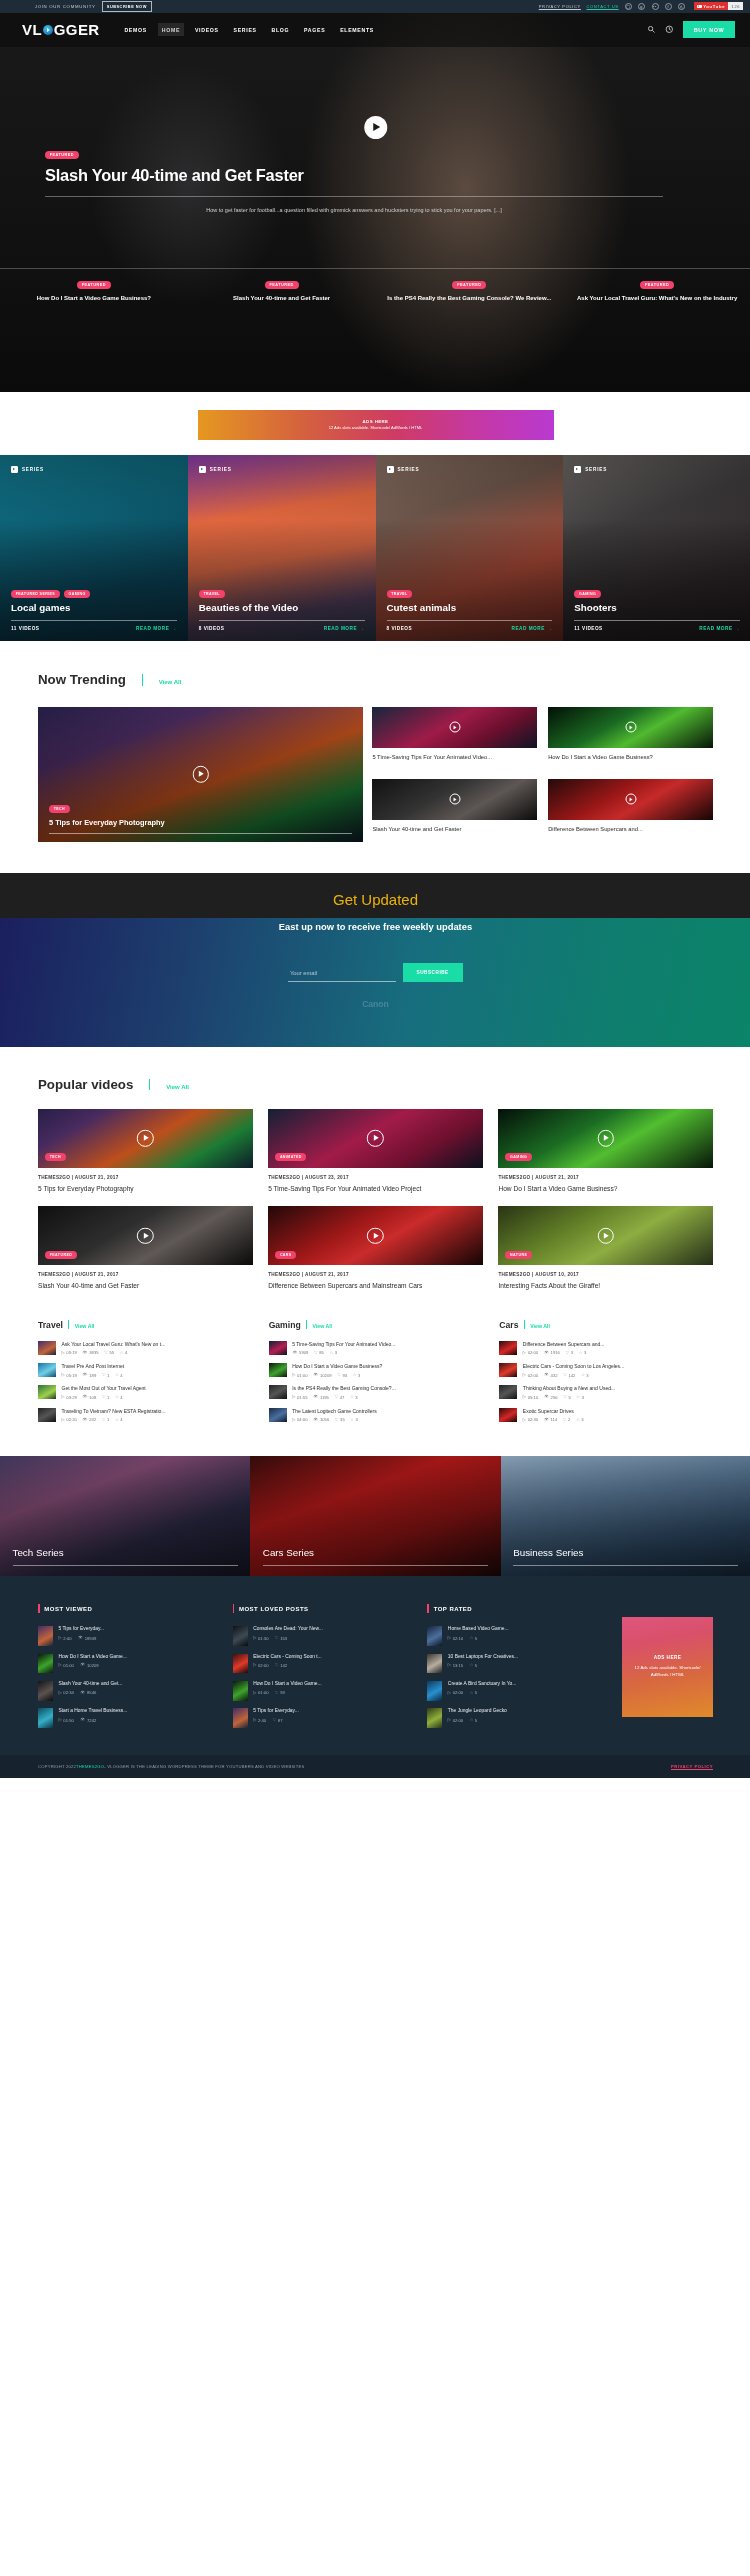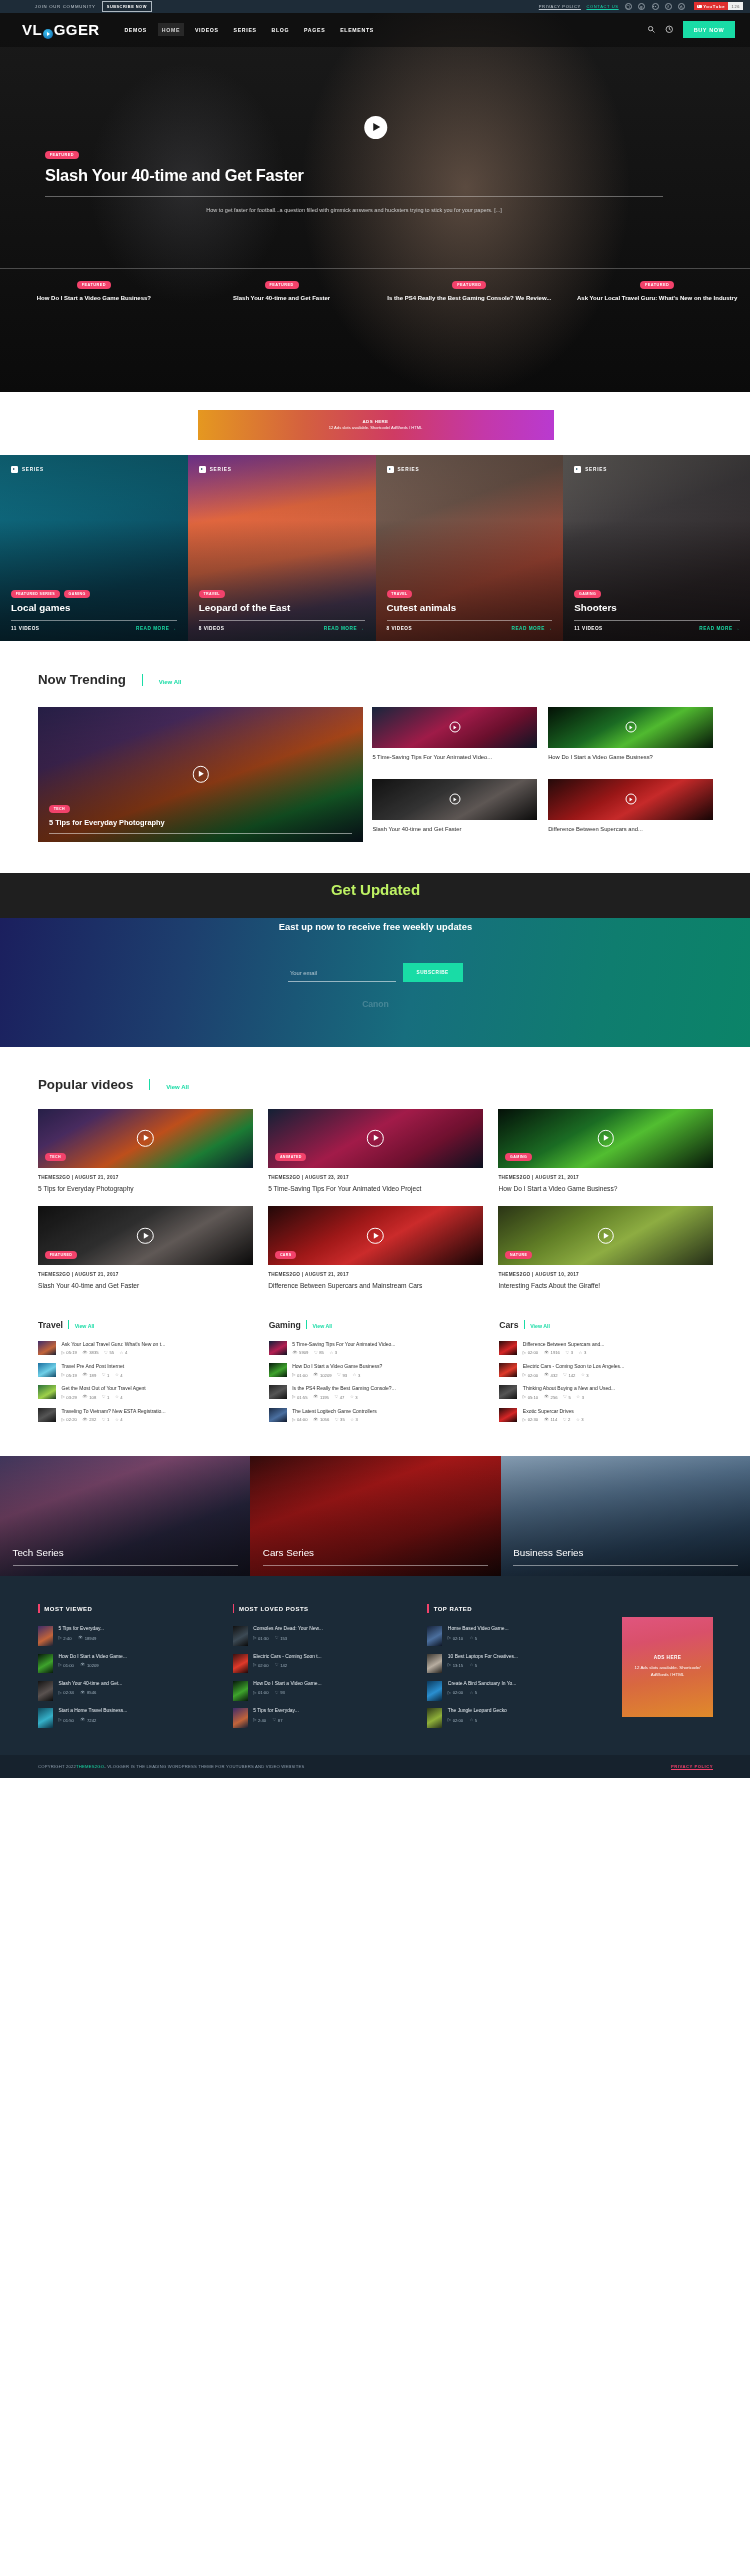--- a/index.html
+++ b/index.html
@@ -64,21 +64,21 @@
       linear-gradient(180deg,#1a1a1a 0%, #111 60%, #0b0b0b 100%);
     overflow: hidden;
   }
   .navbar {
     position: relative; z-index: 5;
     height: 34px;
     display: flex; align-items: center;
     padding: 0 15.6px 0 22px;
     background: rgba(10,10,10,.55);
   }
-  .logo { font-size: 15px; font-weight: bold; letter-spacing: 0.4px; color: #fff; display:flex; align-items:flex-end;}
+  .logo { font-size: 15px; font-weight: bold; letter-spacing: 0.4px; color: #fff; display:flex; align-items:center;}
   .logo .o-play {
     display:inline-flex; align-items:center; justify-content:center;
     width: 10.2px; height: 10.2px; border-radius: 50%;
     background: radial-gradient(circle at 40% 35%, #3fc6f5, #0a5c9e);
     margin: 0 0.8px; position: relative; top: 0.8px;
   }
   .logo .o-play:after{ content:""; border-left:3.1px solid #fff; border-top:2px solid transparent; border-bottom:2px solid transparent; margin-left:0.8px;}
   .mainnav { display: flex; align-items: center; gap: 7px; margin-left: 21px; }
   .mainnav a {
     color: #fff; font-size: 5.2px; font-weight: bold; letter-spacing: 0.7px;
@@ -194,21 +194,21 @@
   .play-sm:after { content:""; border-left: 3.5px solid #fff; border-top: 2.2px solid transparent; border-bottom: 2.2px solid transparent; margin-left: 1.2px;}
   .tr-card .cap { font-size: 5.8px; color: #2b2b2b; margin-top: 5.5px; line-height: 1.4; }
   .thA { background: linear-gradient(150deg,#1b2b45 0%, #b51f52 45%, #7a1234 70%, #10182a 100%); }
   .thB { background: linear-gradient(150deg,#041307 0%, #1f7a28 40%, #5cd437 60%, #07190a 100%); }
   .thC { background: linear-gradient(150deg,#141414 0%, #3a3a3a 40%, #6b6360 65%, #0d0d0d 100%); }
   .thD { background: linear-gradient(150deg,#2a0c0c 0%, #b11b1b 40%, #e23030 58%, #180606 100%); }
 
   
   .getupdated-wrap { position: relative; }
   .gu-dark { background: #1f1f1f; height: 45px; display: flex; align-items: flex-end; justify-content: center; }
-  .gu-title { color: #bef264; font-size: 15px; font-weight: bold; padding-bottom: 20px; }
+  .gu-title { color: #eab308; font-size: 15px; font-weight: normal; padding-bottom: 10px; }
   .gu-grad {
     height: 129px;
     background: linear-gradient(100deg, #1b1f5e 0%, #1d3f6e 25%, #176e7e 55%, #0f7d6f 80%, #0b8468 100%);
     position: relative; display: flex; flex-direction: column; align-items: center;
   }
   .gu-sub { color: #fff; font-size: 9.4px; font-weight: bold; margin-top: 3.1px; }
   .gu-form { display: flex; align-items: flex-end; gap: 6.3px; margin-top: 31px; }
   .gu-input {
     width: 108px; background: transparent; border: none;
     border-bottom: 1.2px solid rgba(255,255,255,.55);
@@ -436,21 +436,21 @@
     <div class="series-card sc2">
       <div class="sc-overlay"></div>
       <div class="sc-top">
         <span class="sc-icon"></span>
         <span>SERIES</span>
       </div>
       <div class="sc-bottom">
         <div class="sc-tags">
           <span class="tag-pink">TRAVEL</span>
         </div>
-        <div class="sc-title">Leopard of the East</div>
+        <div class="sc-title">Beauties of the Video</div>
         <div class="sc-rule"></div>
         <div class="sc-meta">
           <span class="sc-videos">8 VIDEOS</span>
           <span class="sc-read">
               <span>READ MORE</span>
               <span>→</span>
             </span>
         </div>
       </div>
     </div>

